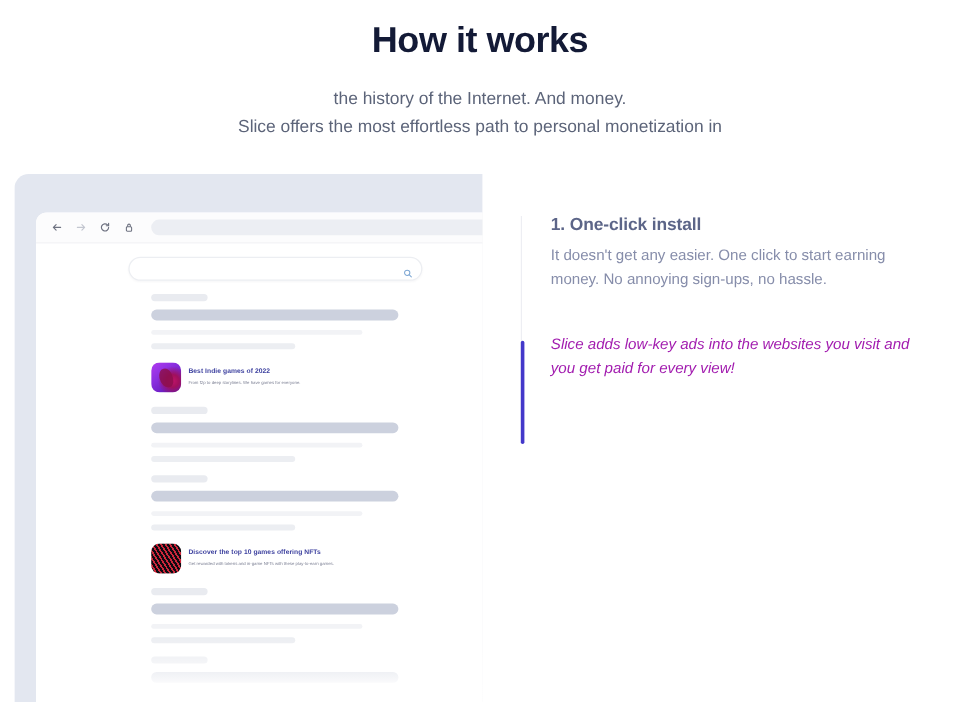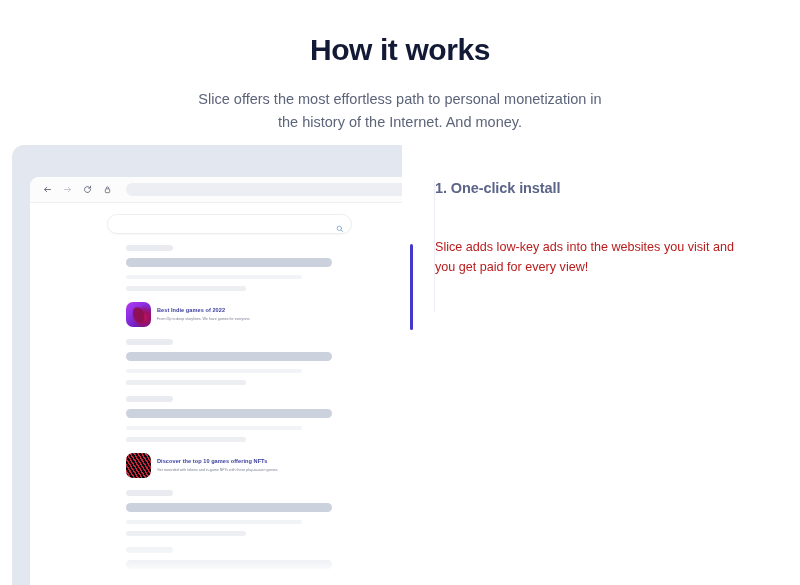--- a/index.html
+++ b/index.html
@@ -10,21 +10,21 @@
     width: 800px;
     height: 585px;
     background: #ffffff;
     font-family: "Liberation Sans", sans-serif;
     overflow: hidden;
     position: relative;
   }
 
   
   .header {
-    padding-top: 32px;
+    padding-top: 16px;
     text-align: center;
   }
   .page-title {
     font-size: 30px;
     font-weight: bold;
     color: #131A36;
     letter-spacing: -0.4px;
     margin: 0;
     line-height: 1.2;
   }
@@ -211,20 +211,21 @@
     background: linear-gradient(to bottom, rgba(255,255,255,0) 0%, #ffffff 78%);
     pointer-events: none;
   }
 
   
   .steps {
     position: absolute;
     left: 434px;
     top: 38px;
     width: 330px;
+    padding-left: 24px;
     box-sizing: border-box;
     border-left: 1px solid #edeef3;
   }
   .step {
     position: relative;
     padding-bottom: 34px;
   }
   .step:last-child { padding-bottom: 0; }
   .step .marker {
     position: absolute;
@@ -245,30 +246,30 @@
   }
   .step.active h3 { color: #121936; }
   .step p {
     margin: 0;
     font-size: 12.6px;
     line-height: 1.58;
     color: #868daa;
     max-width: 300px;
   }
   .step.active p { color: #5e6party; }
-  .step.active p { color: #b91c1c; }
+  .step.active p { color: #a21caf; font-style: italic; }
 </style>
 </head>
 <body>
 
 <div class="header">
   <h1 class="page-title">How it works</h1>
   <div class="subtitle">
+    <div>the history of the Internet. And money.</div>
     <div>Slice offers the most effortless path to personal monetization in</div>
-    <div>the history of the Internet. And money.</div>
   </div>
 </div>
 
 <div class="works-section">
 
   <div class="mock-wrap">
     <div class="mock-outer"></div>
 
     <div class="mock-window">
 
@@ -367,20 +368,21 @@
         <div class="fade-bottom"></div>
       </div>
     </div>
   </div>
 
   <div class="steps">
 
     <div class="step">
       <div class="marker"></div>
       <h3>1. One-click install</h3>
+      <p>It doesn't get any easier. One click to start earning money. No annoying sign-ups, no hassle.</p>
     </div>
 
     <div class="step active">
       <div class="marker"></div>
       <p>Slice adds low-key ads into the websites you visit and you get paid for every view!</p>
     </div>
 
     <div class="step">
       <div class="marker"></div>
     </div>

